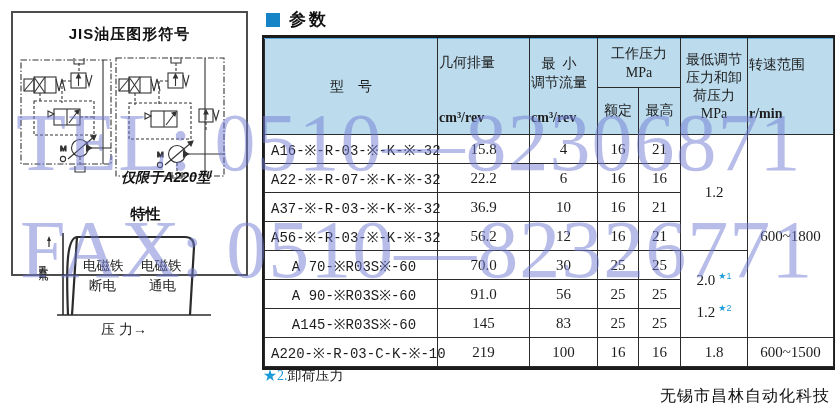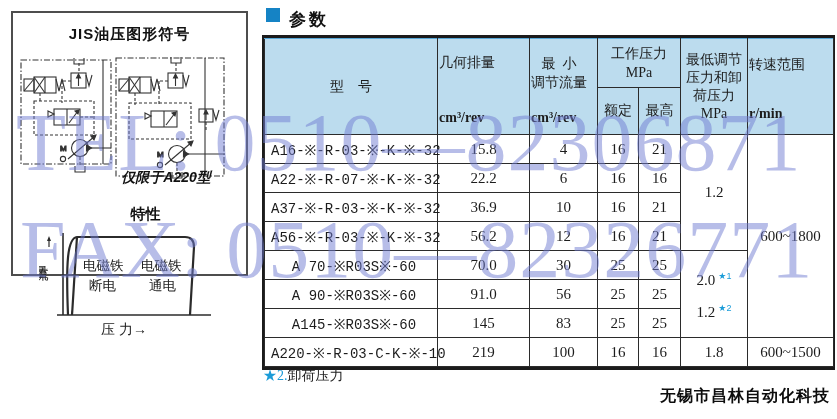--- a/index.html
+++ b/index.html
@@ -23,21 +23,21 @@
   .lp-char-title { position:absolute; left:16px; top:192px; width:100%; text-align:center;
                    font-weight:bold; font-size:15px; color:#111; }
   .diag { position:absolute; }
   #diagA { left:5px;  top:40px; }
   #diagB { left:100px; top:38px; }
   #charchart { left:26px; top:212px; }
   svg { display:block; }
   svg text { font-family:"Liberation Sans","DejaVu Sans",sans-serif; fill:#222; }
 
   
-  .section-head { position:absolute; left:266px; top:8px; display:flex; align-items:flex-start; z-index:2; }
+  .section-head { position:absolute; left:266px; top:8px; display:flex; align-items:center; z-index:2; }
   .section-sq { width:14px; height:14px; background:#1583c5; margin-right:9px; }
   .section-title { font-weight:bold; font-size:17px; color:#111; letter-spacing:3px; }
 
   
   .tablewrap { position:absolute; left:262px; top:35px; width:573px; z-index:2;
                border:2px solid #1b1b1b; border-top-width:3px; border-bottom-width:3px; }
   table { width:100%; border-collapse:collapse; table-layout:fixed;
           font-family:"Liberation Serif","DejaVu Serif",serif; }
   th,td { border:1px solid #2b2b2b; text-align:center; color:#1c1c1c; }
   thead th { background:#bcdcee; font-weight:normal; font-size:14px; border-top-color:#58a8d8; }
@@ -52,21 +52,21 @@
   .wrapcell { line-height:18px; padding:2px 1px; }
   sup.note { color:#1b9cd8; font-size:9px; margin-left:3px; font-family:"Liberation Sans",sans-serif; }
   .pgroup div { line-height:15px; }
   .pgroup div + div { margin-top:13px; }
 
   
   .notes { position:absolute; left:263px; top:366px; font-size:14px; z-index:2;
            font-family:"Liberation Serif","DejaVu Serif",serif; color:#222; }
   .notes > div { line-height:19px; }
   .notes .star { color:#1b9cd8; }
-  .company { position:absolute; right:7px; top:386px; font-weight:bold; font-size:16px;
+  .company { position:absolute; right:7px; top:386px; font-weight:normal; font-size:16px;
              color:#0d0d0d; z-index:2; letter-spacing:1px; }
 </style>
 </head>
 <body>
 
 <div class="watermark" id="wm1">TEL: 0510—82306871</div>
 <div class="watermark" id="wm2">FAX: 0510—82326771</div>
 
 <div class="left-panel">
   <div class="lp-title">JIS油压图形符号</div>

